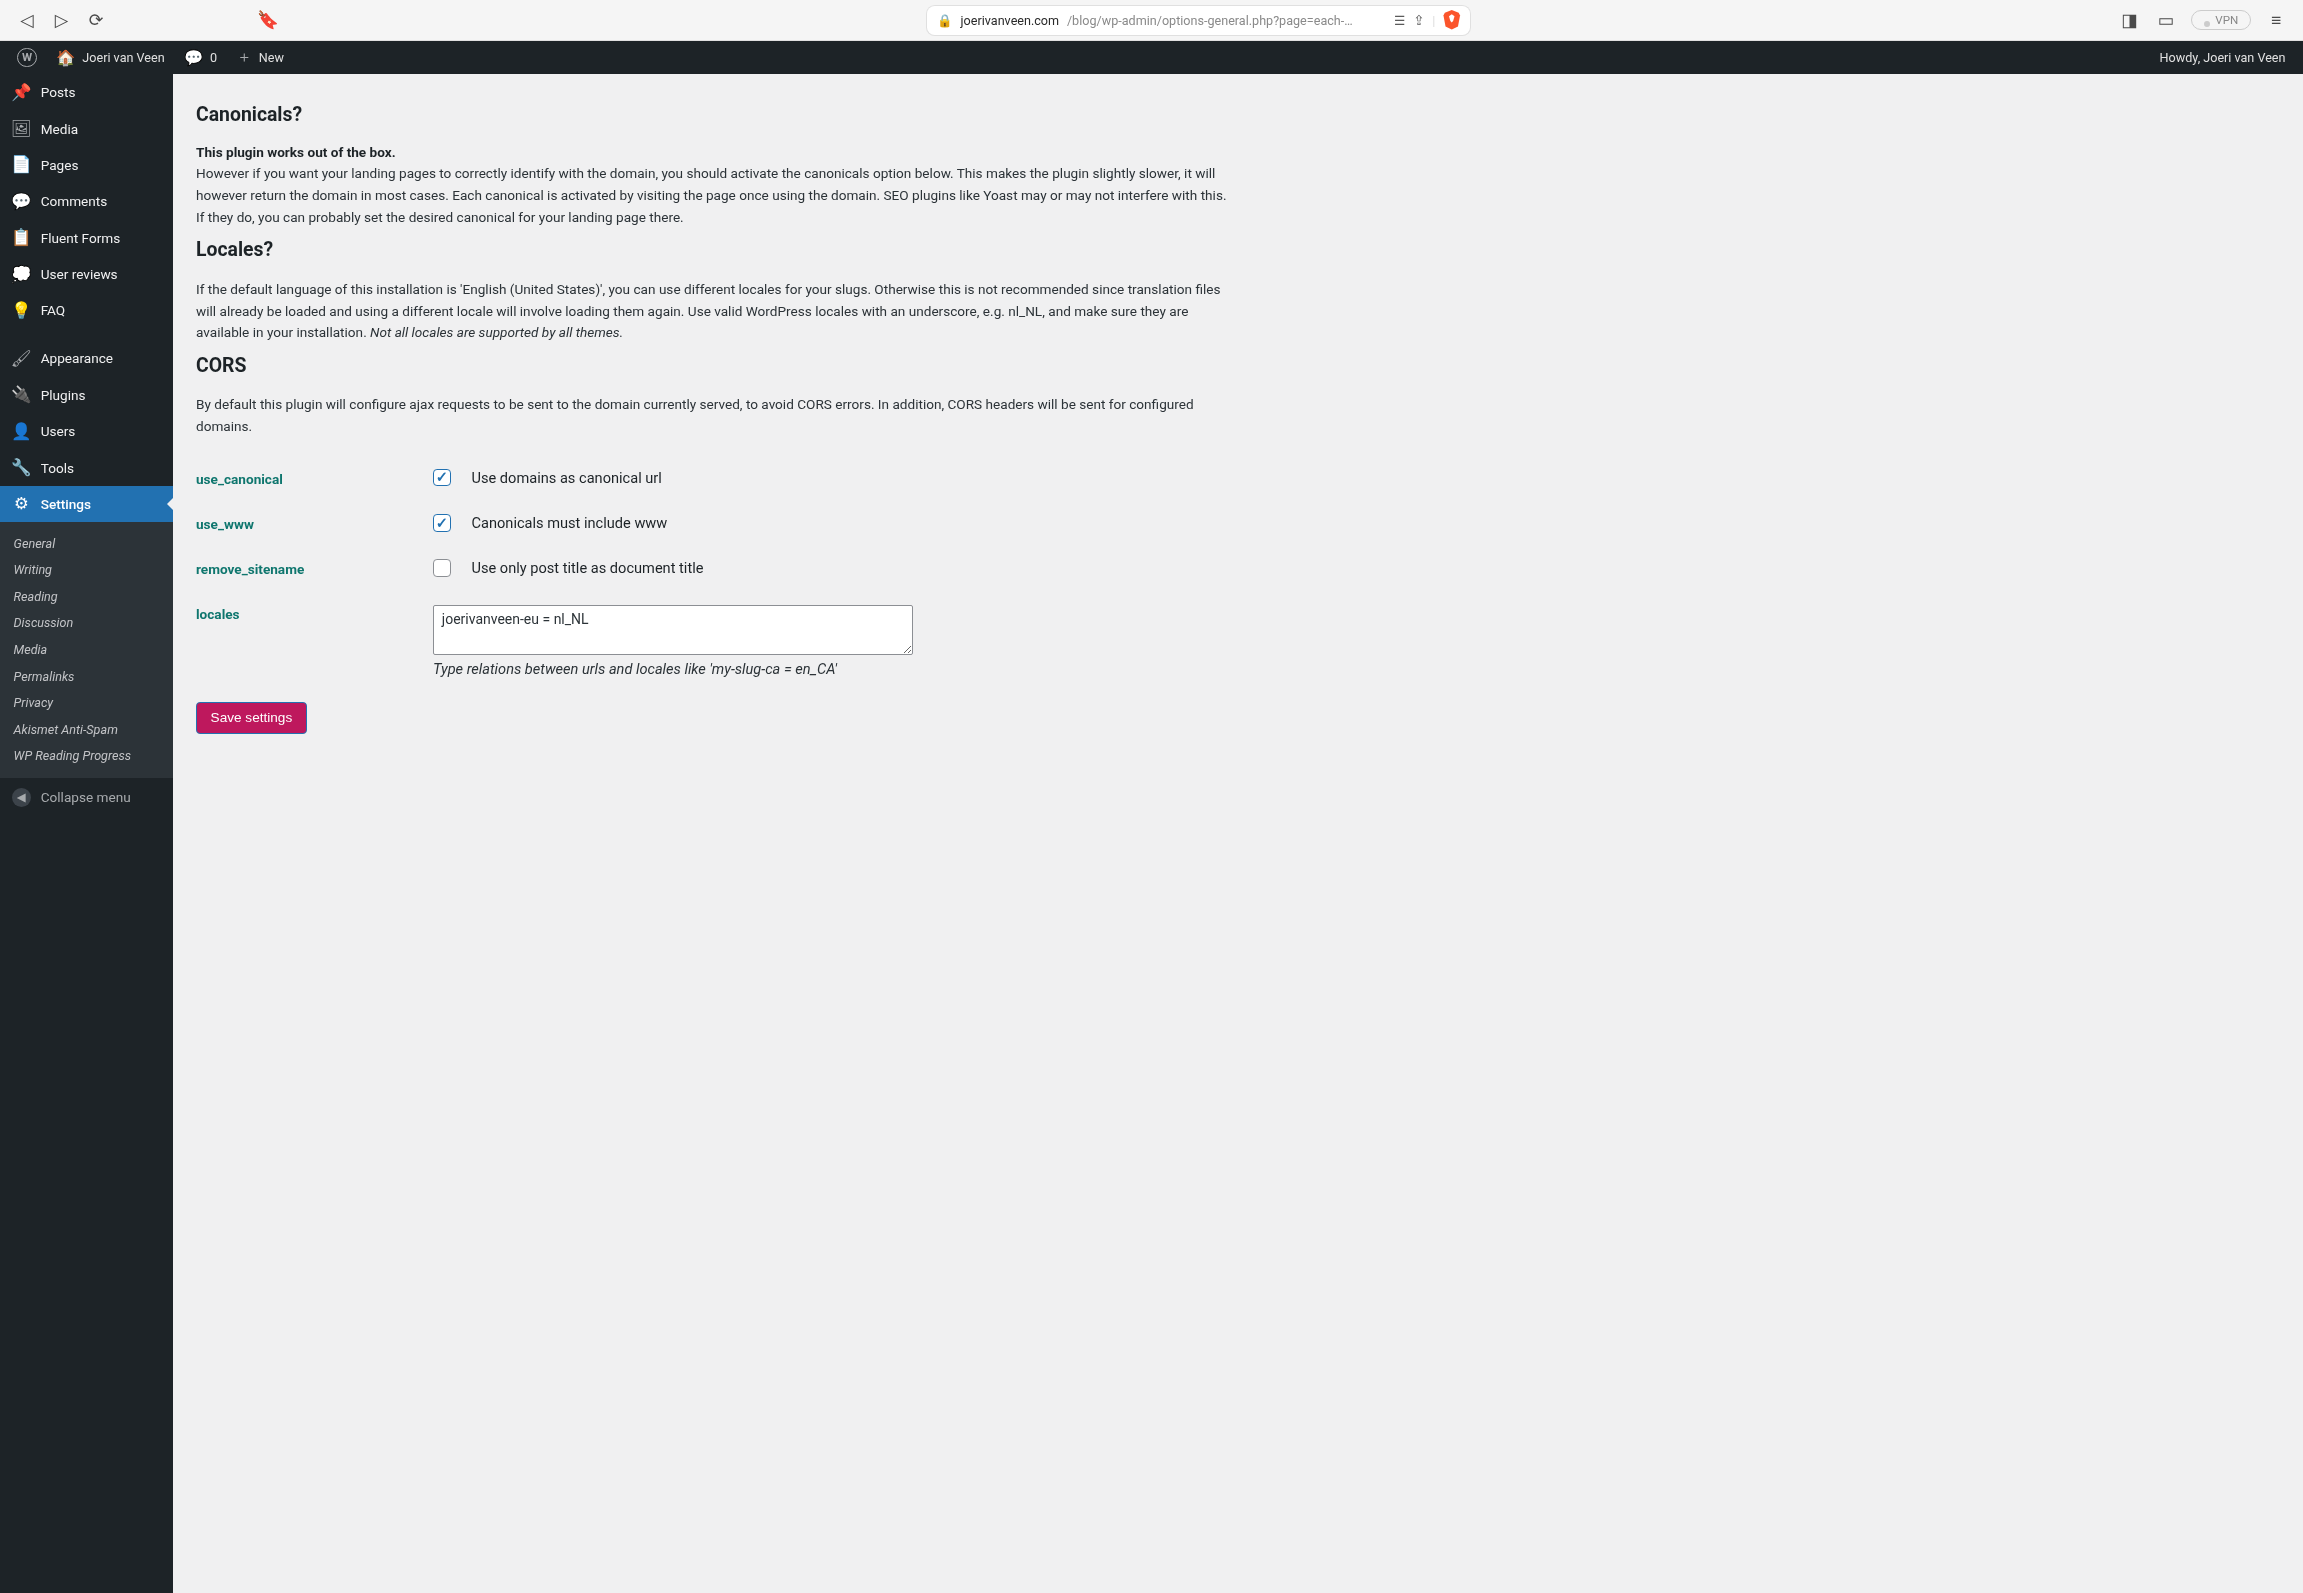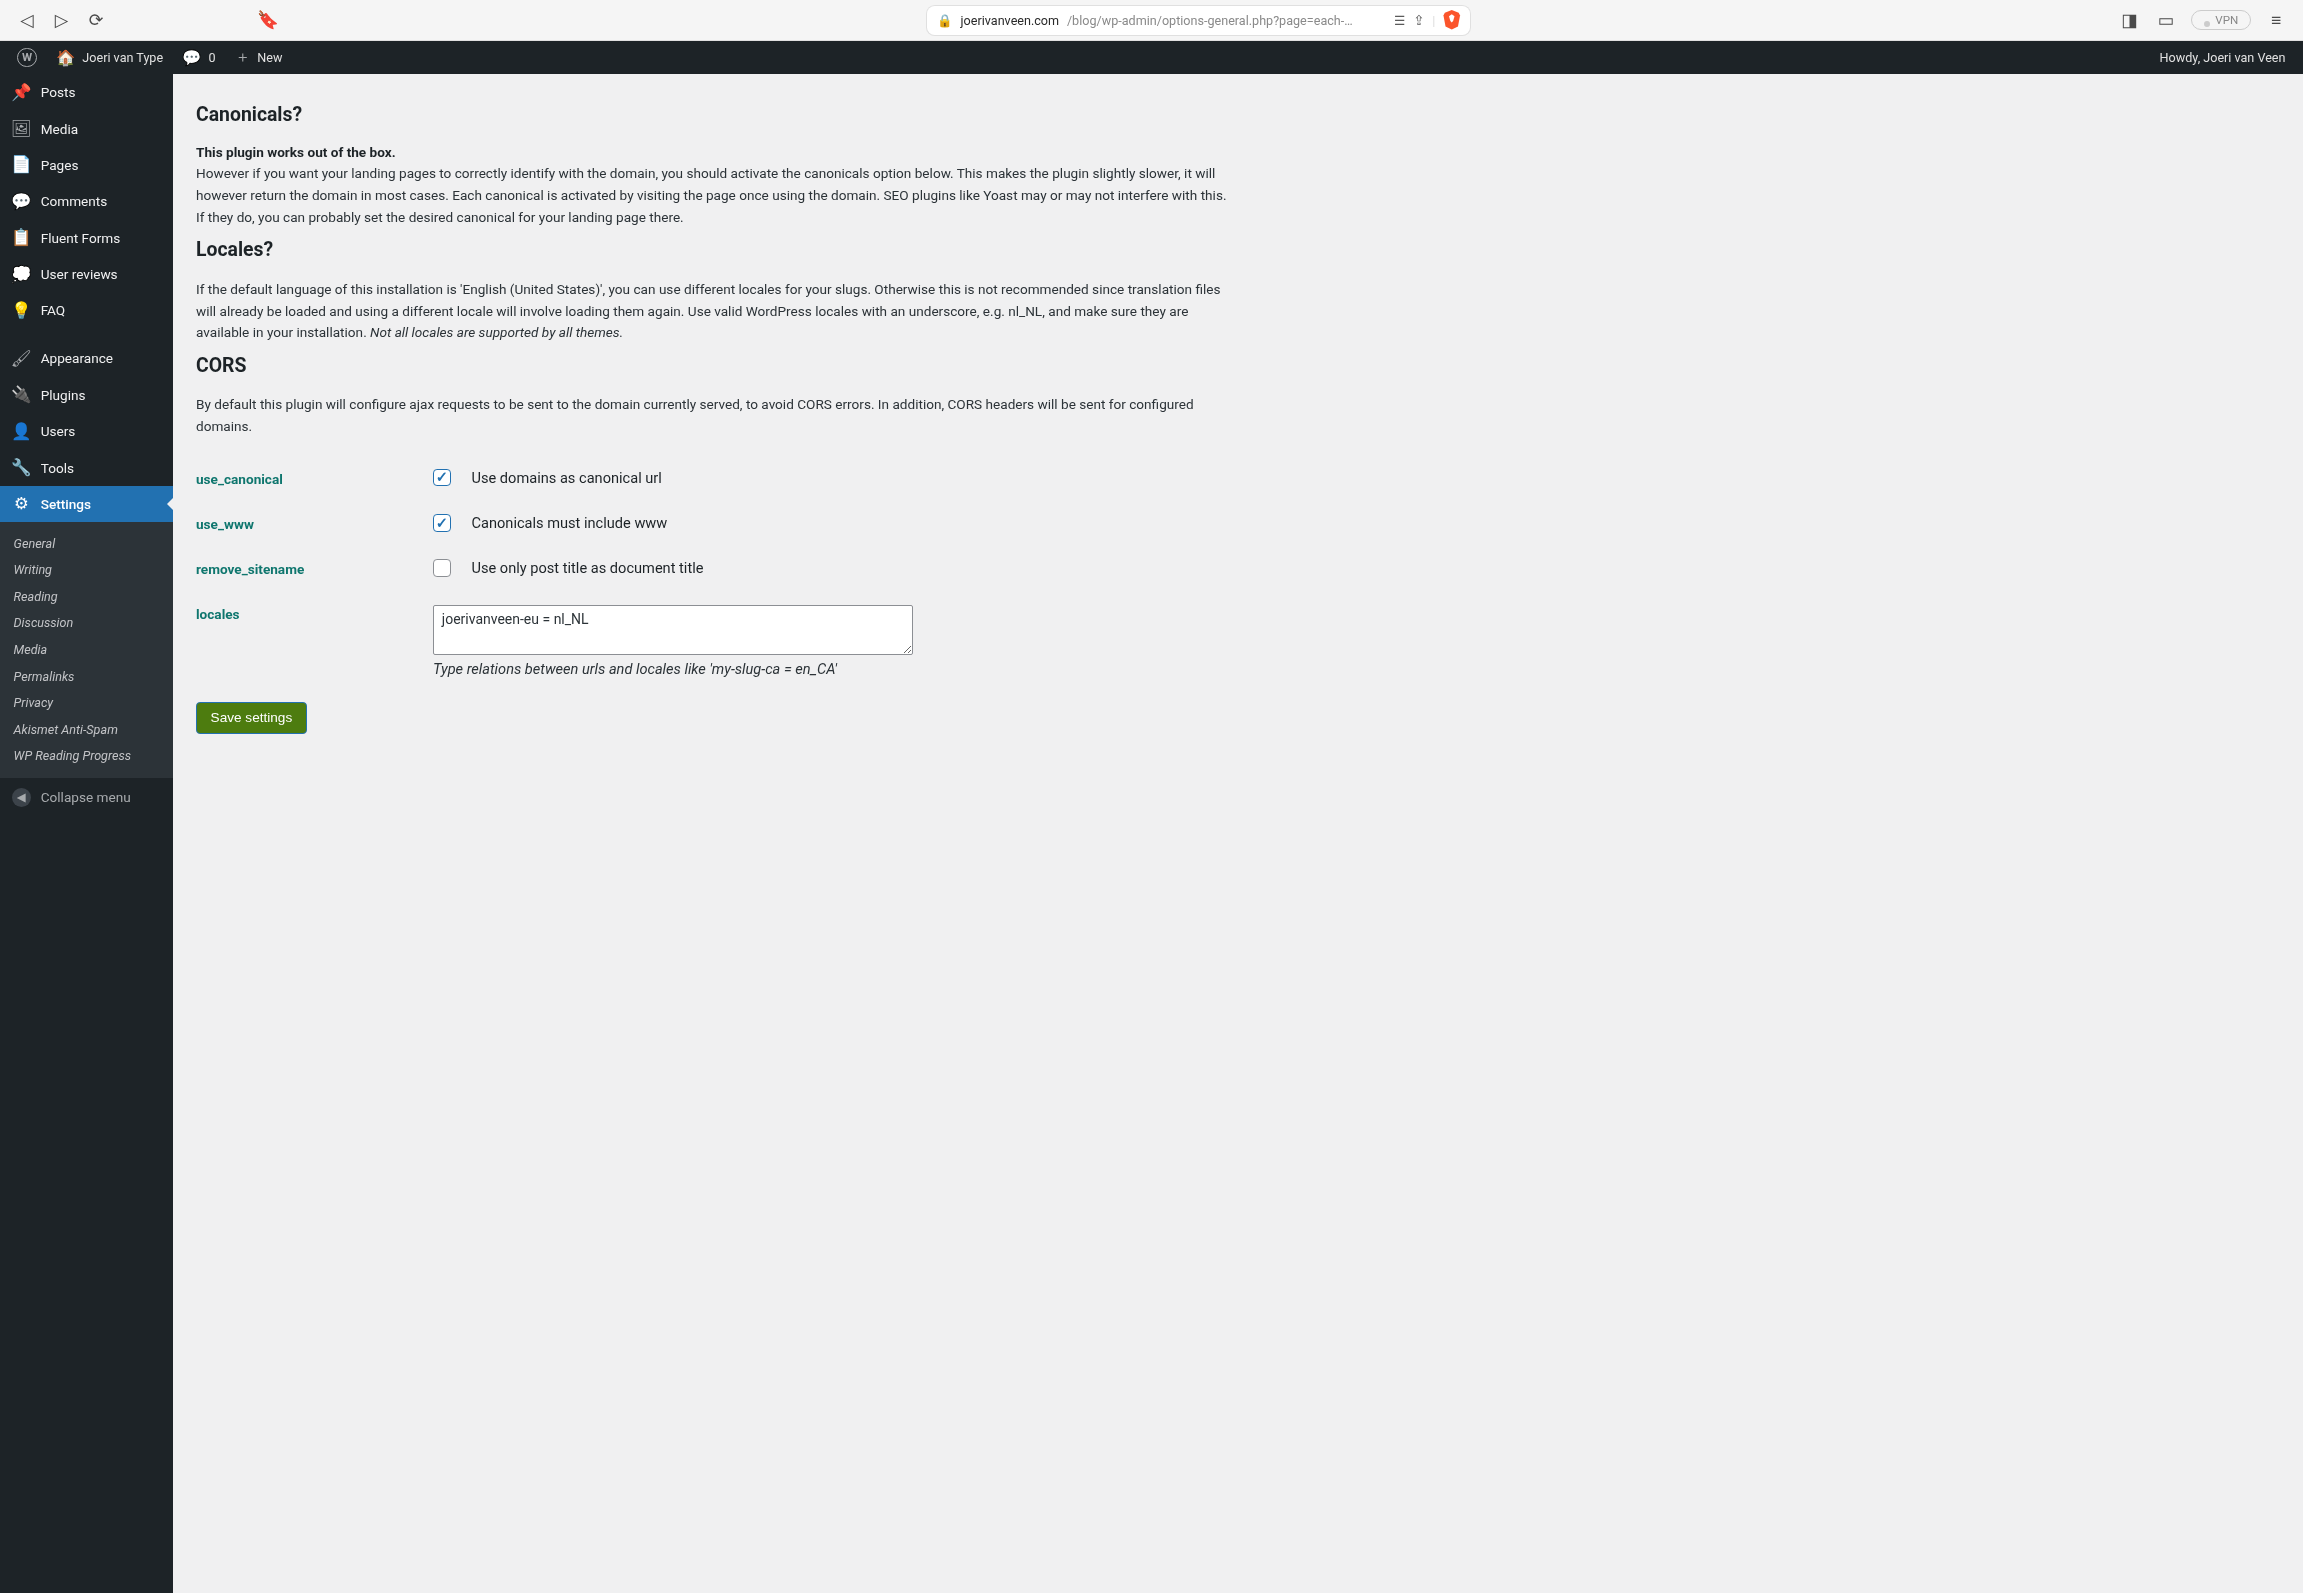--- a/index.html
+++ b/index.html
@@ -193,21 +193,21 @@
   border-radius: 2px;
   padding: 5.8px 7.8px;
   font-size: 14px;
   font-family: inherit;
   color: #2c3338;
   resize: both;
 }
 .hint { font-style: italic; color: #2c3338; font-size: 14.6px; }
 
 .save-btn {
-  background: #4d7c0f;
+  background: #be185d;
   color: #fff;
   border: 1px solid #2271b1;
   border-radius: 3.9px;
   padding: 7.8px 13.6px;
   font-size: 13.6px;
   cursor: pointer;
   margin-top: 9.7px;
 }
 </style>
 </head>
@@ -242,21 +242,21 @@
   </div>
 </div>
 
 <div class="wp-adminbar">
   <div class="adminbar-left">
     <div class="adminbar-item">
         <span class="wp-logo">W</span>
       </div>
     <div class="adminbar-item">
         <span class="ico">🏠</span>
-        <span>Joeri van Type</span>
+        <span>Joeri van Veen</span>
       </div>
     <div class="adminbar-item">
         <span class="ico">💬</span>
         <span>0</span>
       </div>
     <div class="adminbar-item">
         <span class="ico">＋</span>
         <span>New</span>
       </div>
   </div>

